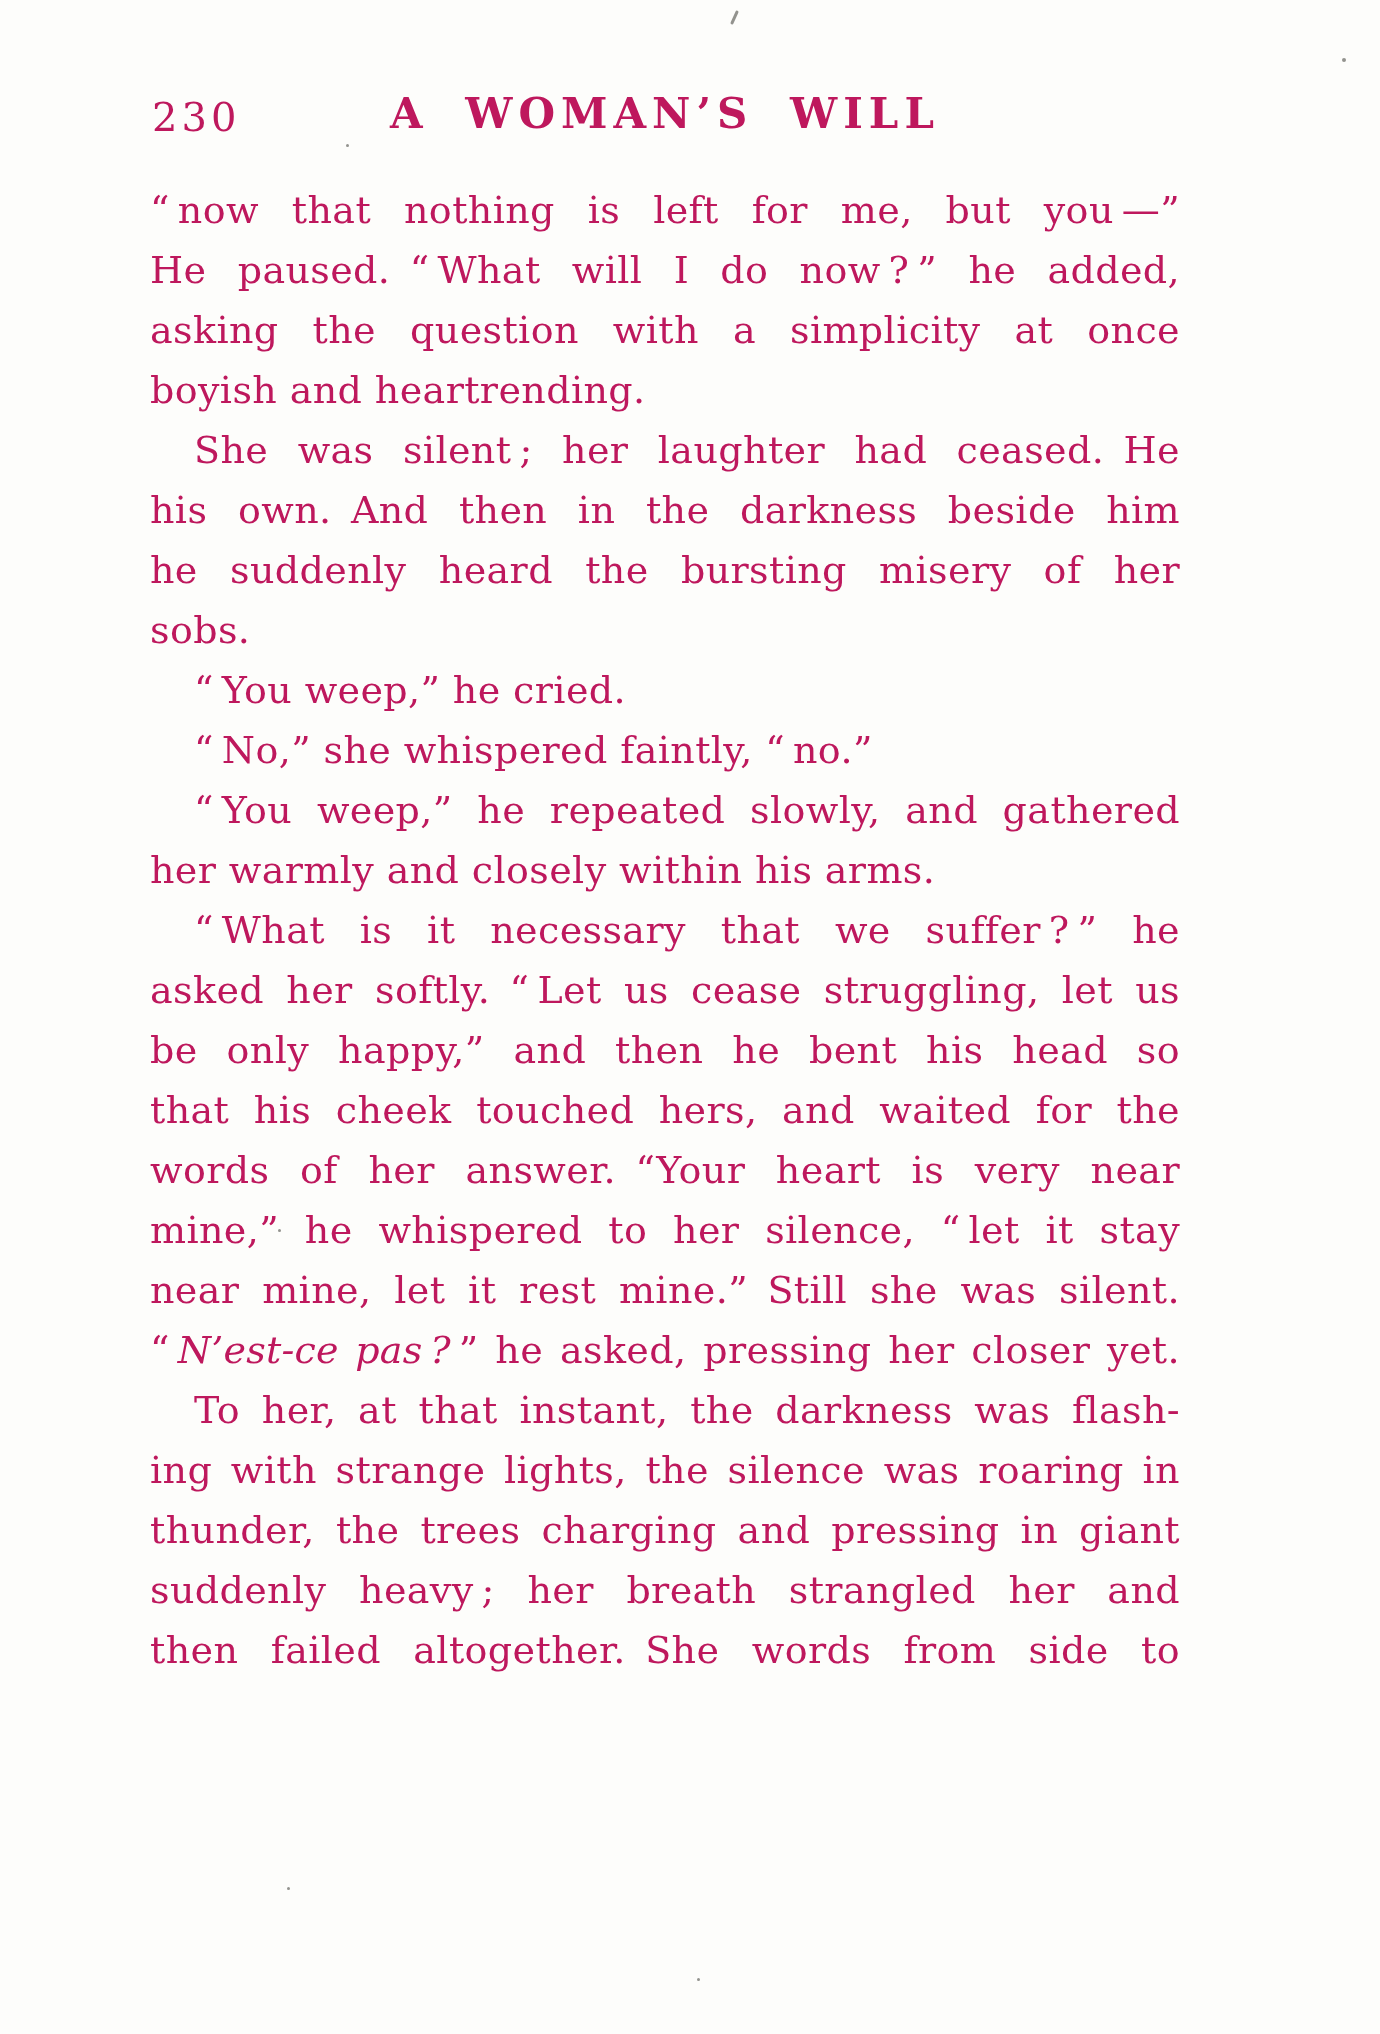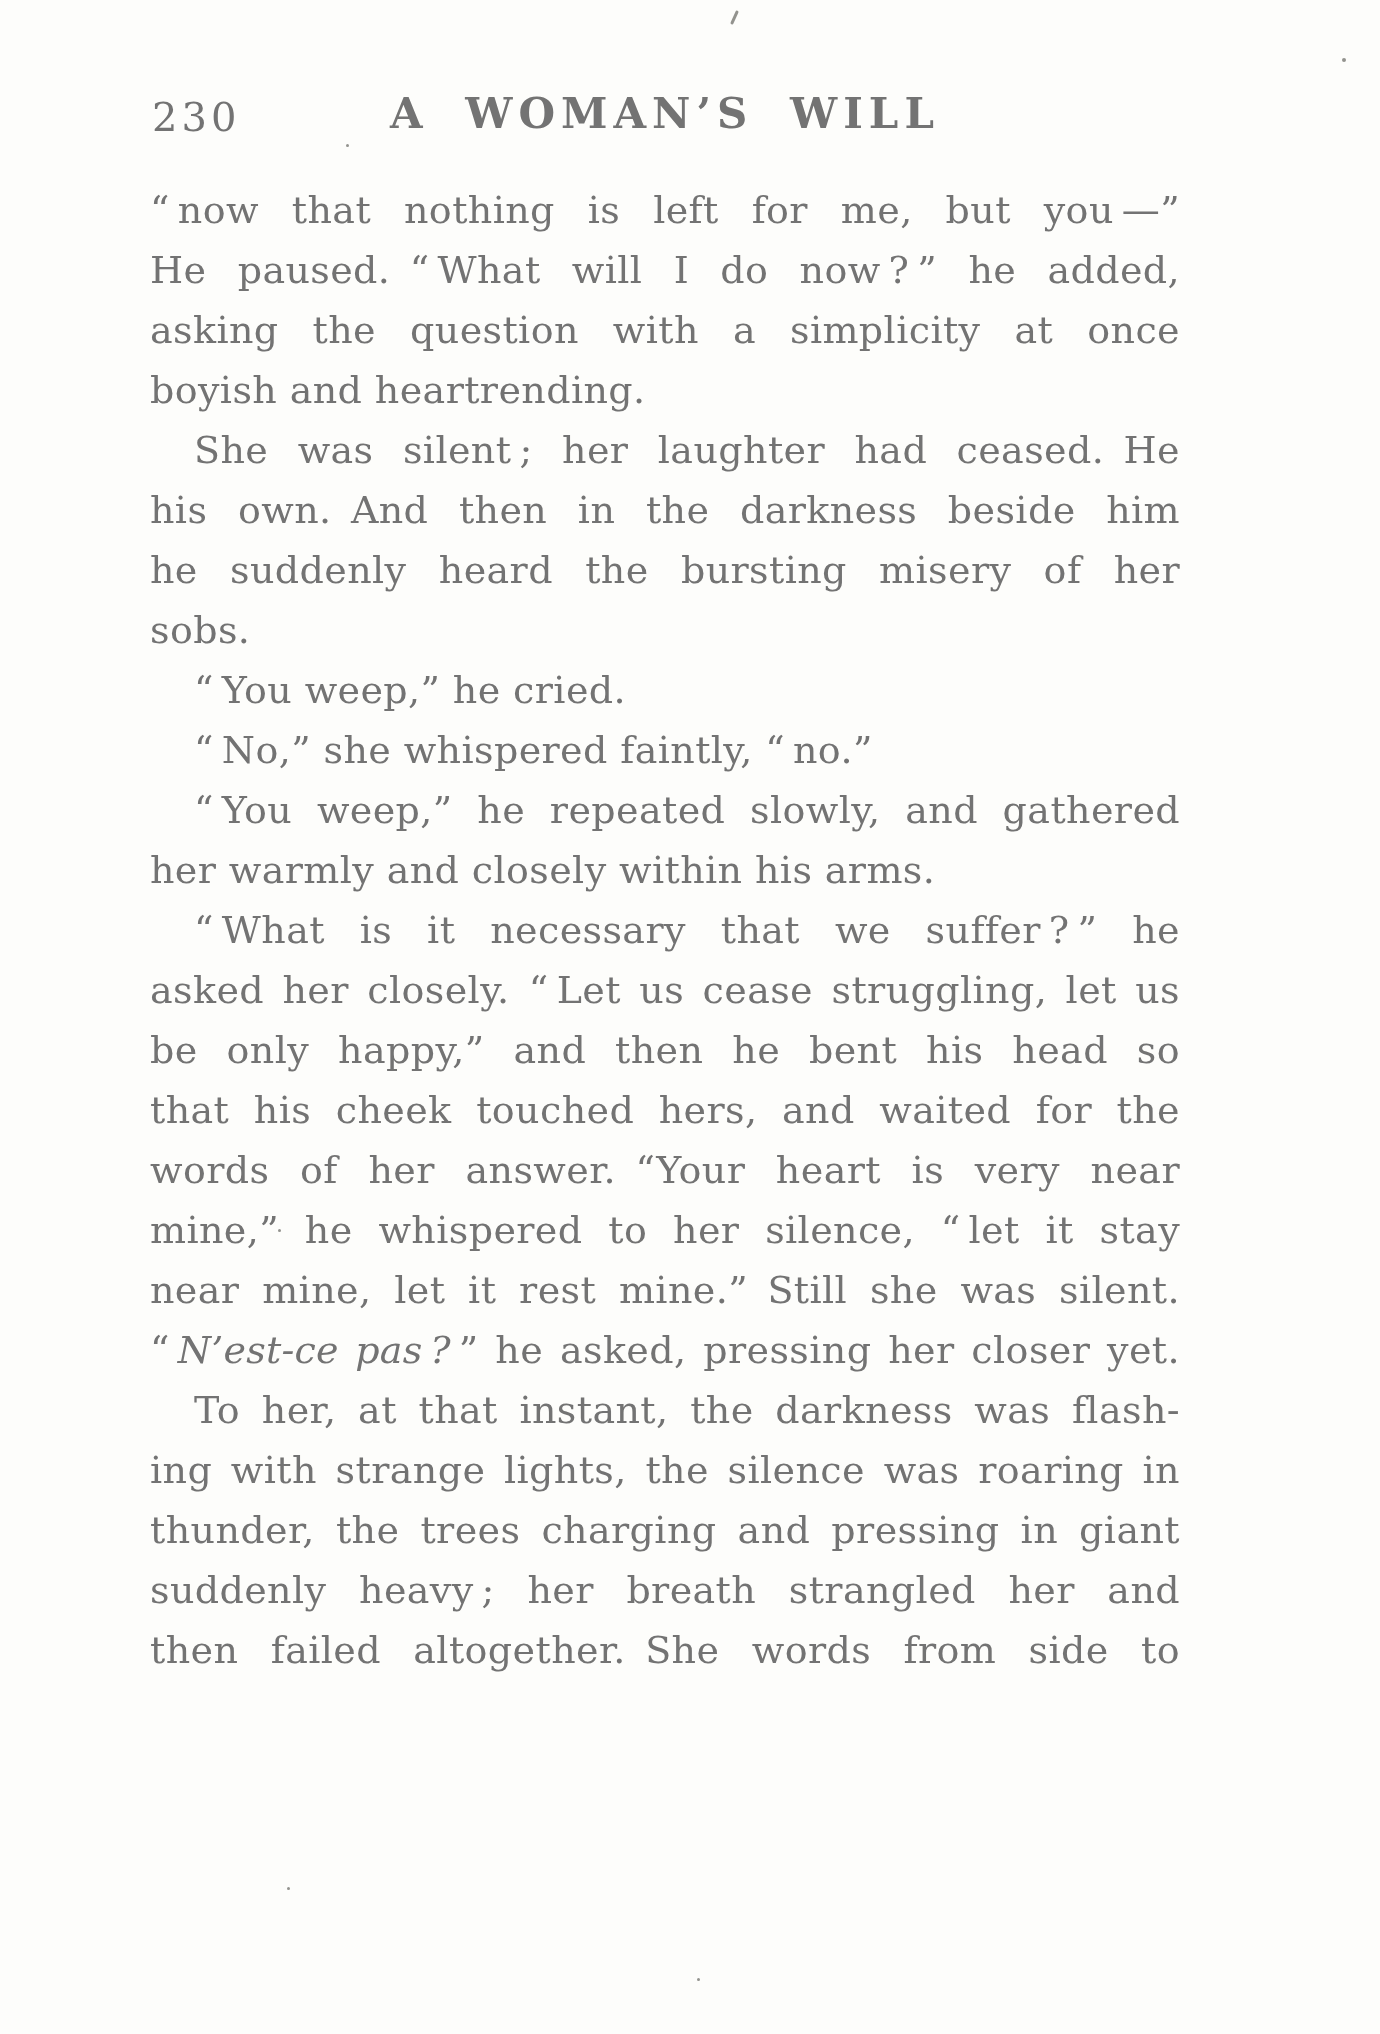--- a/index.html
+++ b/index.html
@@ -6,21 +6,21 @@
     margin: 0;
     padding: 0;
     background: #e8e8e4;
   }
   .page {
     position: relative;
     width: 1380px;
     height: 2034px;
     margin: 0 auto;
     background: #fdfdfb;
-    color: #737373;
+    color: #be185d;
     font-family: "DejaVu Serif", "Liberation Serif", serif;
     overflow: hidden;
   }
   .running-head {
     position: absolute;
     top: 88px;
     left: 150px;
     width: 1030px;
     height: 60px;
   }
@@ -109,21 +109,21 @@
       </div>
       <div class="para">
         <div class="line end indent">“ No,” she whispered faintly, “ no.”</div>
       </div>
       <div class="para">
         <div class="line fill indent">“ You weep,” he repeated slowly, and gathered</div>
         <div class="line end">her warmly and closely within his arms.</div>
       </div>
       <div class="para">
         <div class="line fill indent">“ What is it necessary that we suffer ? ” he</div>
-        <div class="line fill">asked her closely. “ Let us cease struggling, let us</div>
+        <div class="line fill">asked her softly. “ Let us cease struggling, let us</div>
         <div class="line fill">be only happy,” and then he bent his head so</div>
         <div class="line fill">that his cheek touched hers, and waited for the</div>
         <div class="line fill">words of her answer. “Your heart is very near</div>
         <div class="line fill">mine,” he whispered to her silence, “ let it stay</div>
         <div class="line fill">near mine, let it rest mine.” Still she was silent.</div>
         <div class="line fill">“ <i>N’est-ce pas ?</i> ” he asked, pressing her closer yet.</div>
       </div>
       <div class="para">
         <div class="line fill indent">To her, at that instant, the darkness was flash-</div>
         <div class="line fill">ing with strange lights, the silence was roaring in</div>

